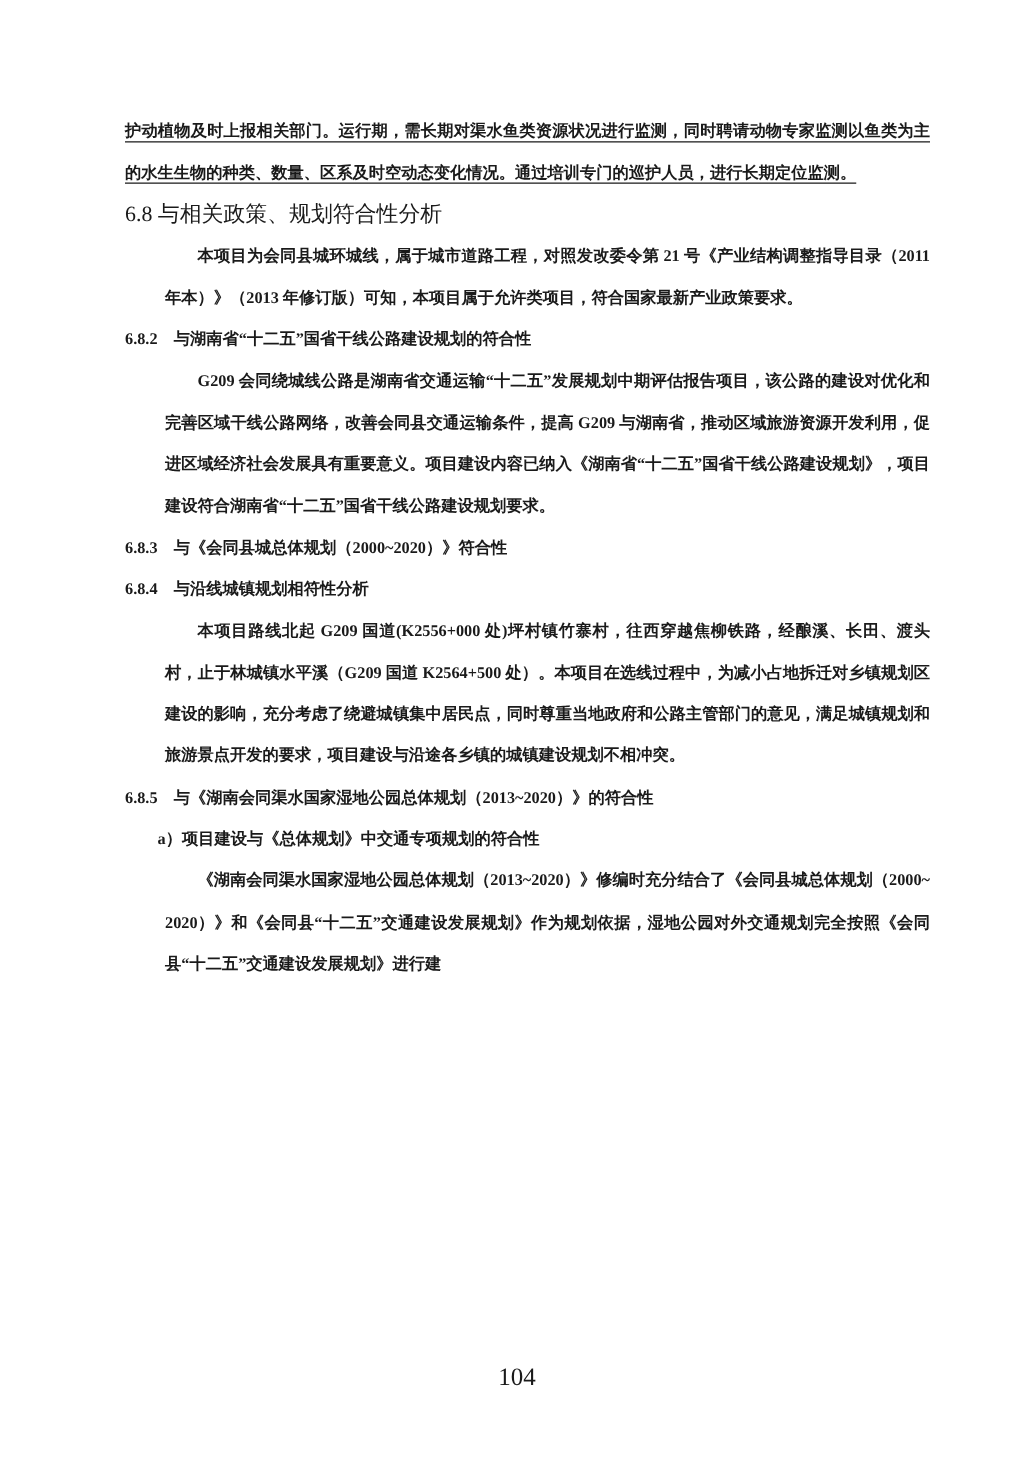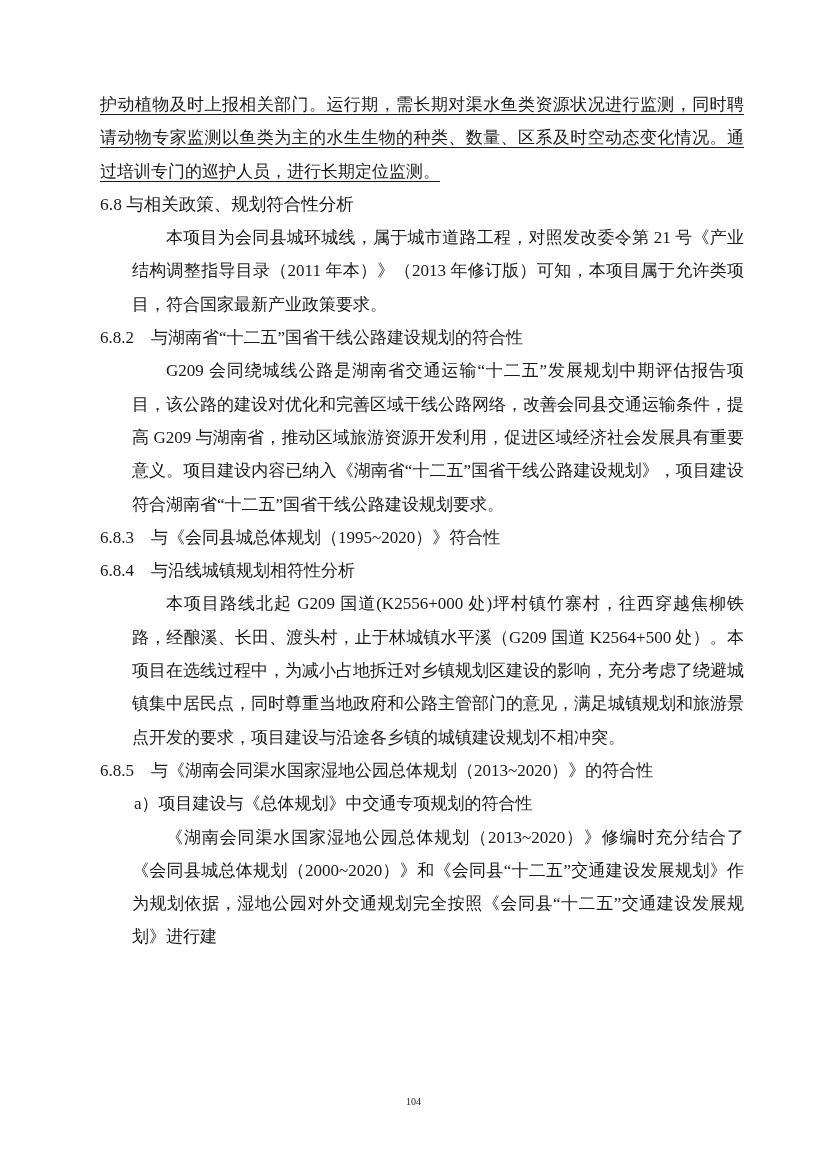--- a/index.html
+++ b/index.html
@@ -17,24 +17,24 @@
     color: #1a1a1a;
   }
   .content {
     position: absolute;
     left: 100px;
     top: 88px;
     width: 644px;
   }
   .blk {
     margin: 0;
-    font-size: 17px;
+    font-size: 13px;
     line-height: 33.3px;
     text-align: justify;
-    font-weight: normal;
+    font-weight: bold;
     word-break: break-all;
   }
   .para.indent {
     text-indent: 2em;
     margin-left: 32px;
   }
   .underlined {
     text-decoration: underline;
     text-decoration-thickness: 1px;
     text-underline-offset: 4px;
@@ -50,21 +50,21 @@
   .list-item {
     text-indent: 2em;
     text-align: left;
   }
   .page-number {
     position: absolute;
     bottom: 58px;
     left: 0;
     width: 100%;
     text-align: center;
-    font-size: 10px;
+    font-size: 20px;
     line-height: 18px;
     color: #1a1a1a;
   }
 </style>
 </head>
 <body>
 
 <div class="page">
   <div class="content">
 
@@ -72,21 +72,21 @@
 
     <h2 class="blk heading-bold">6.8 与相关政策、规划符合性分析</h2>
 
 
     <p class="blk para indent">本项目为会同县城环城线，属于城市道路工程，对照发改委令第 21 号《产业结构调整指导目录（2011 年本）》（2013 年修订版）可知，本项目属于允许类项目，符合国家最新产业政策要求。</p>
 
     <h3 class="blk subheading">6.8.2　与湖南省“十二五”国省干线公路建设规划的符合性</h3>
 
     <p class="blk para indent">G209 会同绕城线公路是湖南省交通运输“十二五”发展规划中期评估报告项目，该公路的建设对优化和完善区域干线公路网络，改善会同县交通运输条件，提高 G209 与湖南省，推动区域旅游资源开发利用，促进区域经济社会发展具有重要意义。项目建设内容已纳入《湖南省“十二五”国省干线公路建设规划》，项目建设符合湖南省“十二五”国省干线公路建设规划要求。</p>
 
-    <h3 class="blk subheading">6.8.3　与《会同县城总体规划（1995~2020）》符合性</h3>
+    <h3 class="blk subheading">6.8.3　与《会同县城总体规划（2000~2020）》符合性</h3>
 
 
     <h3 class="blk subheading">6.8.4　与沿线城镇规划相符性分析</h3>
 
     <p class="blk para indent">本项目路线北起 G209 国道(K2556+000 处)坪村镇竹寨村，往西穿越焦柳铁路，经酿溪、长田、渡头村，止于林城镇水平溪（G209 国道 K2564+500 处）。本项目在选线过程中，为减小占地拆迁对乡镇规划区建设的影响，充分考虑了绕避城镇集中居民点，同时尊重当地政府和公路主管部门的意见，满足城镇规划和旅游景点开发的要求，项目建设与沿途各乡镇的城镇建设规划不相冲突。</p>
 
     <h3 class="blk subheading">6.8.5　与《湖南会同渠水国家湿地公园总体规划（2013~2020）》的符合性</h3>
 
     <p class="blk list-item">a）项目建设与《总体规划》中交通专项规划的符合性</p>
 

